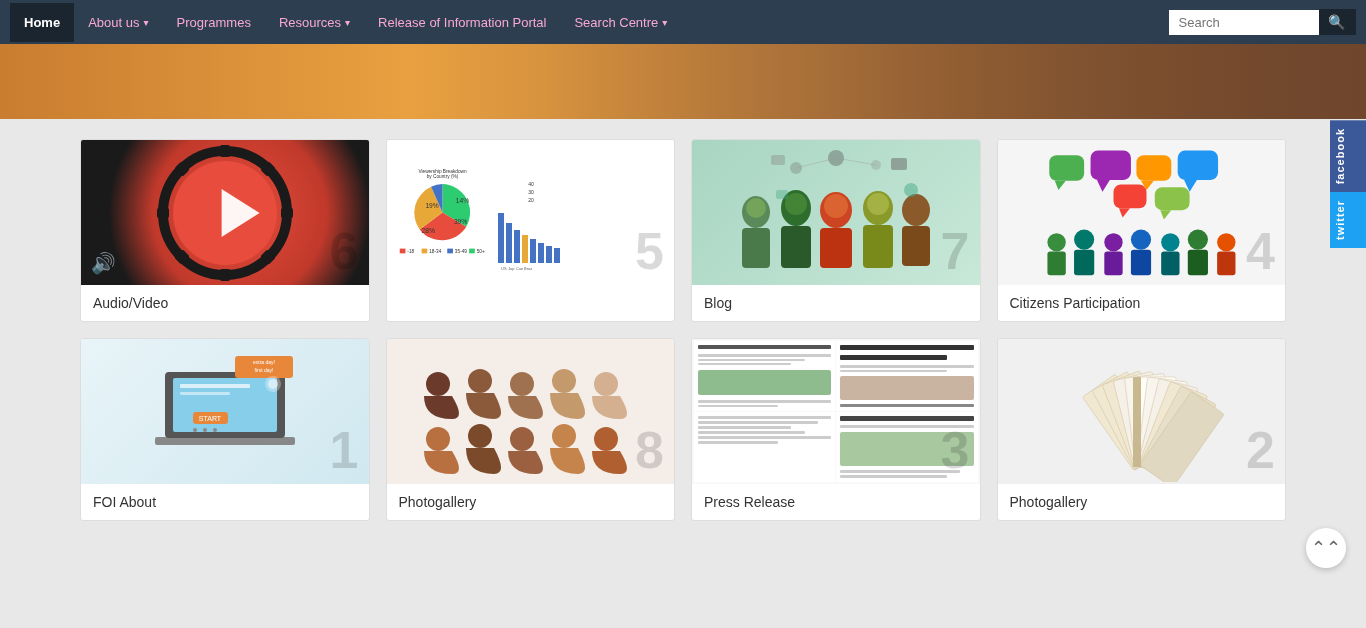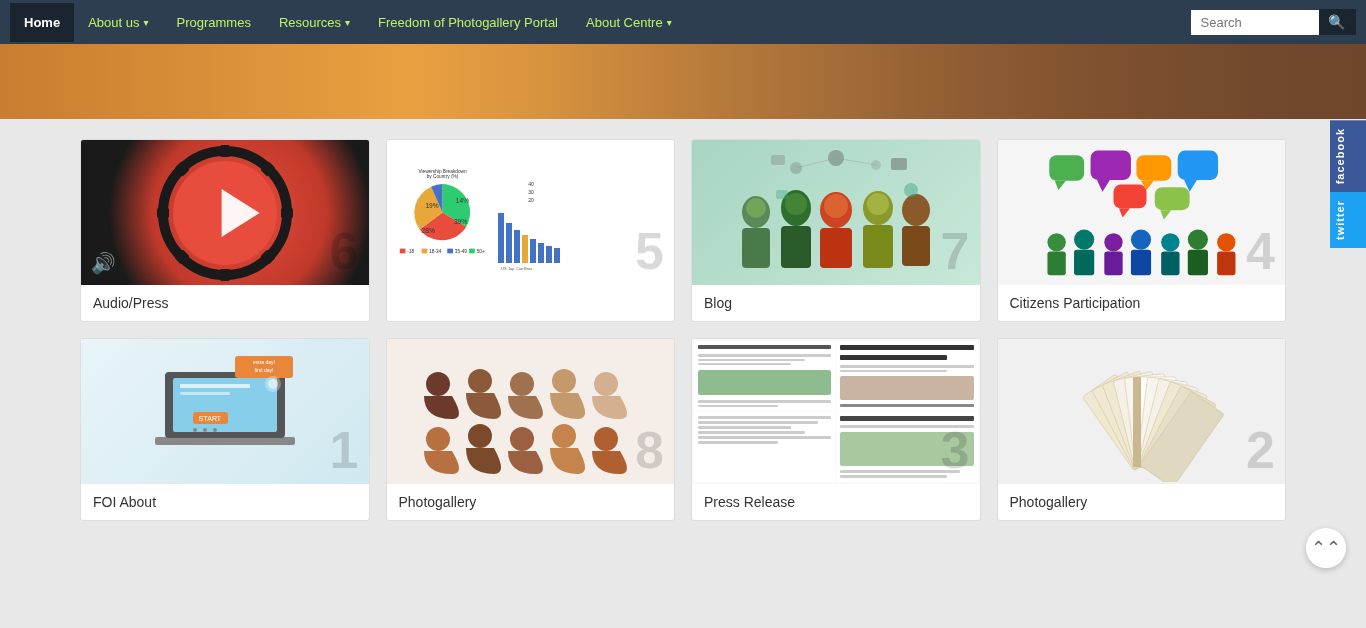--- a/index.html
+++ b/index.html
@@ -10,21 +10,21 @@
       background: #2c3e50;
       display: flex;
       align-items: center;
       padding: 0 10px;
       height: 44px;
       position: relative;
       z-index: 10;
     }
     .nav-items { display: flex; align-items: flex-start; flex: 1; }
     .nav-item {
-      color: #bef264;
+      color: #f9a8d4;
       padding: 12px 14px;
       font-size: 13px;
       cursor: pointer;
       white-space: nowrap;
       display: flex; align-items: center; gap: 4px;
     }
     .nav-item.active {
       background: #1a252f;
       color: #fff;
       font-weight: bold;
@@ -32,21 +32,21 @@
     .nav-caret { font-size: 10px; }
     .search-wrap {
       display: flex;
       align-items: center;
       margin-left: auto;
     }
     .search-input {
       background: #fff;
       border: none;
       padding: 5px 10px;
-      width: 128px;
+      width: 150px;
       font-size: 13px;
       color: #999;
       outline: none;
     }
     .search-btn {
       background: #1a252f;
       border: none;
       padding: 5px 10px;
       cursor: pointer;
       color: #fff;
@@ -308,24 +308,24 @@
       <span class="nav-caret">▾</span>
     </div>
     <div class="nav-item">
       <span>Programmes</span>
     </div>
     <div class="nav-item">
       <span>Resources</span>
       <span class="nav-caret">▾</span>
     </div>
     <div class="nav-item">
-      <span>Freedom of Photogallery Portal</span>
+      <span>Release of Information Portal</span>
     </div>
     <div class="nav-item">
-      <span>About Centre</span>
+      <span>Search Centre</span>
       <span class="nav-caret">▾</span>
     </div>
   </div>
   <div class="search-wrap">
     <input class="search-input" type="text" placeholder="Search" style="">
     <button class="search-btn">🔍</button>
   </div>
 </nav>
 
 <div class="hero">
@@ -355,21 +355,21 @@
               </g>
 
               <circle cx="70" cy="70" r="52" fill="#e74c3c"></circle>
             </svg>
             <div class="av-play" style="position:absolute;top:50%;left:50%;transform:translate(-30%,-50%);"></div>
           </div>
           <span class="av-speaker" style="position:absolute;bottom:10px;left:10px;font-size:20px;">🔊</span>
         </div>
         <div class="card-number">6</div>
       </div>
-      <div class="card-label">Audio/Press</div>
+      <div class="card-label">Audio/Video</div>
     </div>
 
     <div class="card">
       <div class="card-img">
         <div class="audit-card-bg">
 
           <div class="pie-wrap">
             <svg class="pie-svg" viewBox="0 0 100 100">
               <text x="50" y="8" font-size="5" text-anchor="middle" fill="#333">Viewership Breakdown</text>
               <text x="50" y="14" font-size="5" text-anchor="middle" fill="#333">by Country (%)</text>

